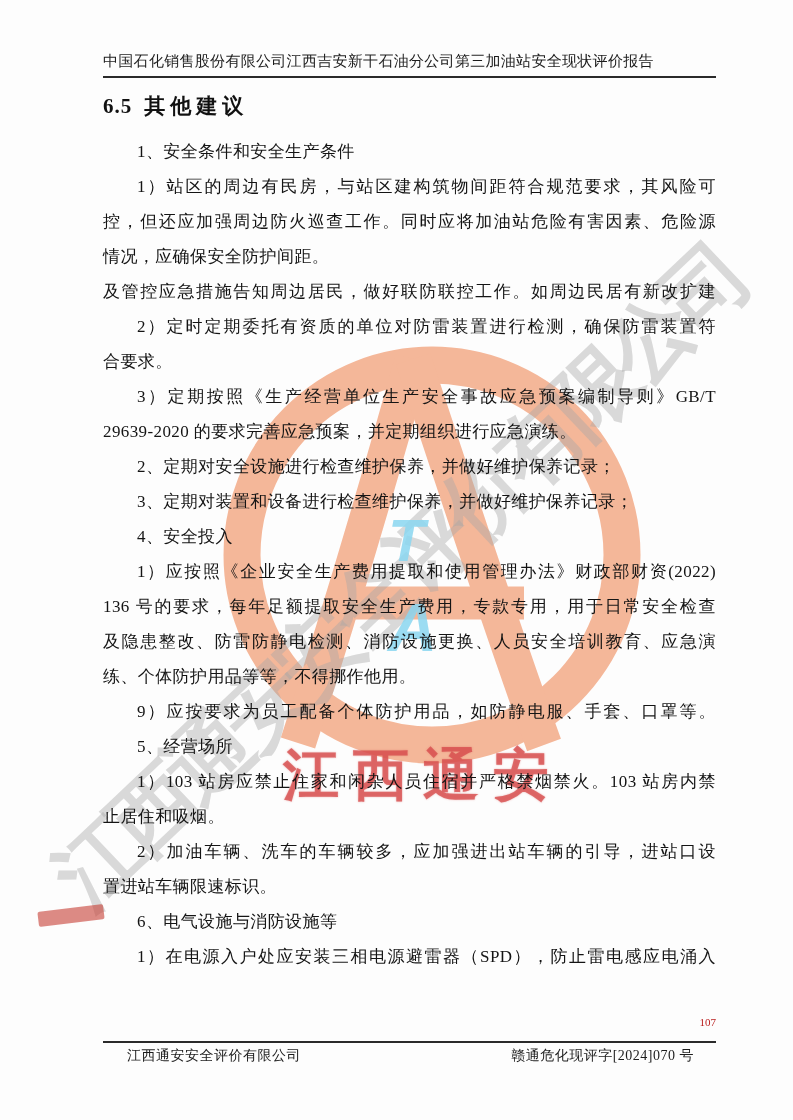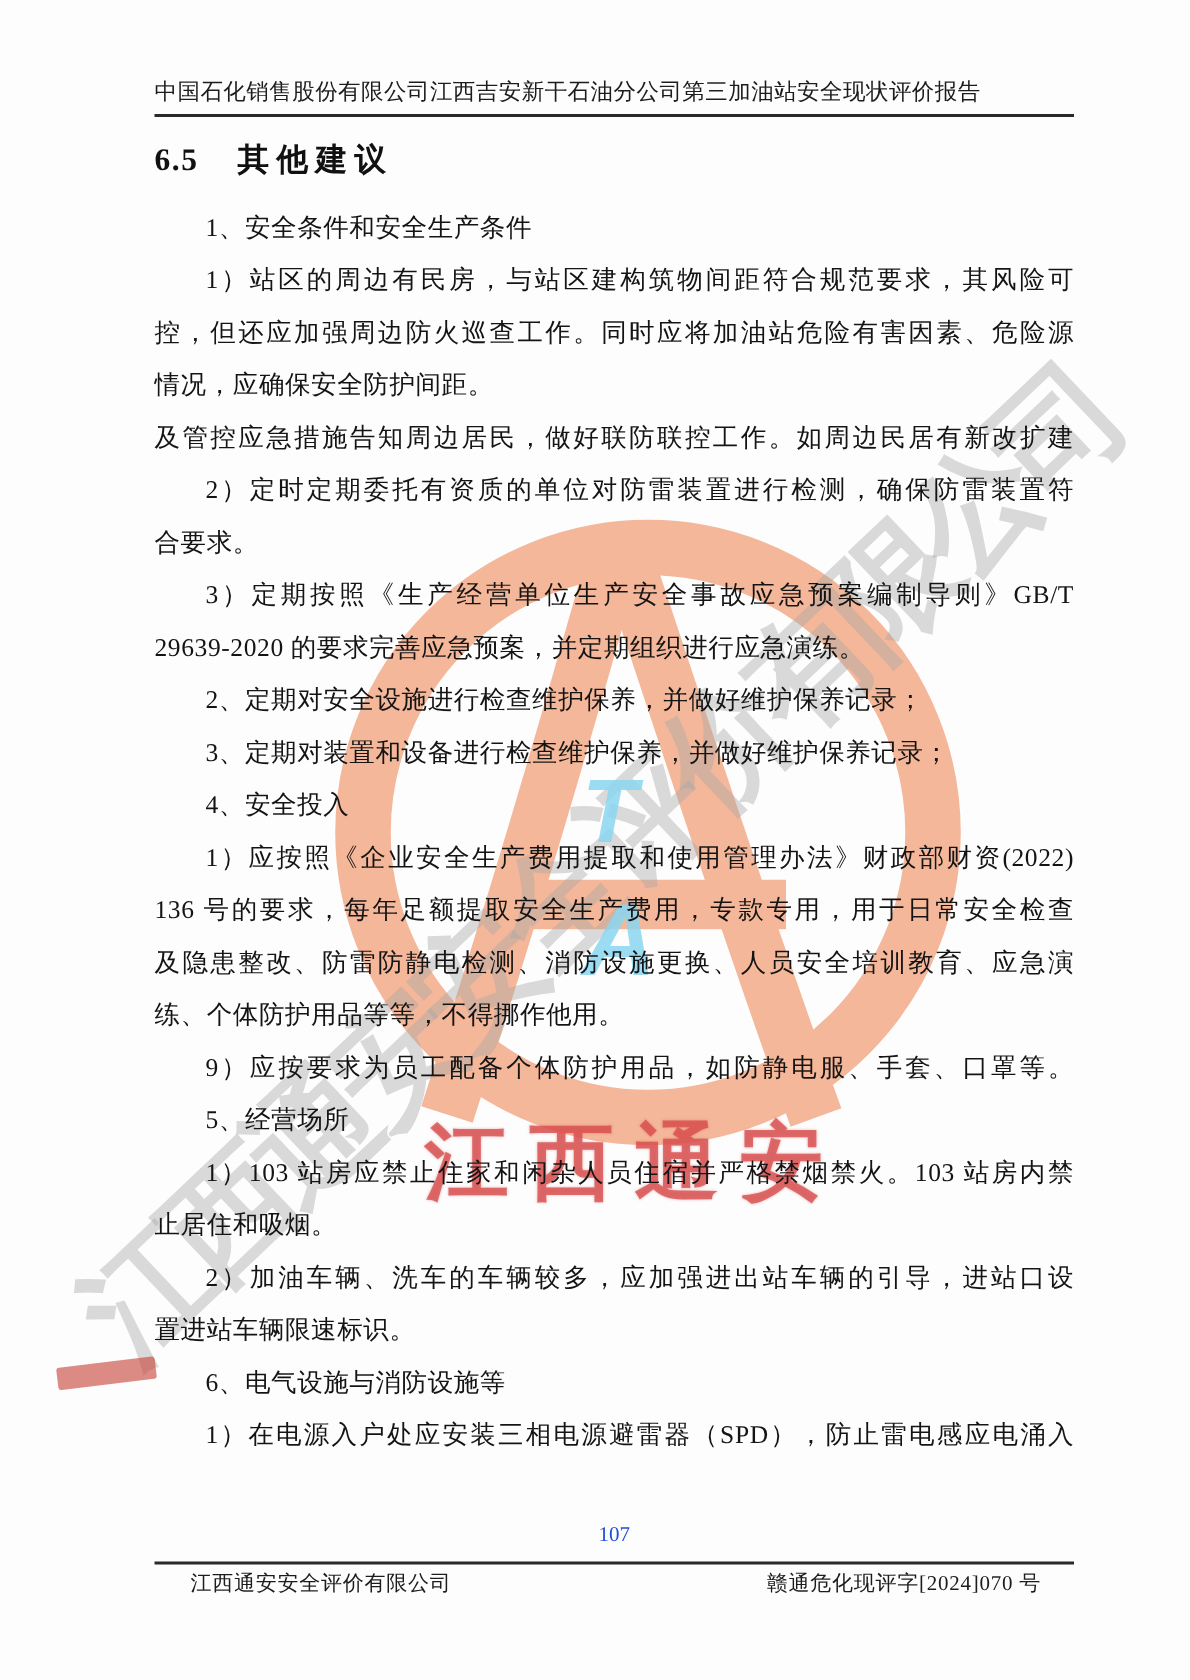--- a/index.html
+++ b/index.html
@@ -26,21 +26,21 @@
     position:absolute;left:103px;top:76px;width:613px;height:0;
     border-top:2px solid #2a2a2a;
   }
 
   
   .section-heading{
     position:absolute;left:103px;top:92px;
     font-size:21px;font-weight:bold;color:#111;
     white-space:nowrap;
   }
-  .section-heading .num{letter-spacing:1px;margin-right:26px;}
+  .section-heading .num{letter-spacing:1px;margin-right:12px;}
   .section-heading .ttl{letter-spacing:5px;}
 
   
   .body-text{
     position:absolute;left:103px;top:134px;width:613px;
     font-size:17px;color:#141414;
     z-index:5;
   }
   .body-text .line{
     height:35px;line-height:35px;
@@ -51,21 +51,21 @@
   .body-text .line.fill{
     white-space:normal;
     text-align:justify;
     -moz-text-align-last:justify;
     text-align-last:justify;
   }
 
   
   .footer-pagenum{
     position:absolute;left:103px;top:1016px;width:613px;
-    text-align:center;font-size:14px;color:#1d4ed8;
+    text-align:right;font-size:11px;color:#b91c1c;
   }
   .footer-rule{
     position:absolute;left:103px;top:1041px;width:613px;height:0;
     border-top:2px solid #2a2a2a;
   }
   .footer-row{
     position:absolute;left:103px;top:1047px;width:613px;height:22px;
     font-size:14px;color:#1c1c1c;
   }
   .footer-company{position:absolute;left:24px;top:0;letter-spacing:.5px;}

